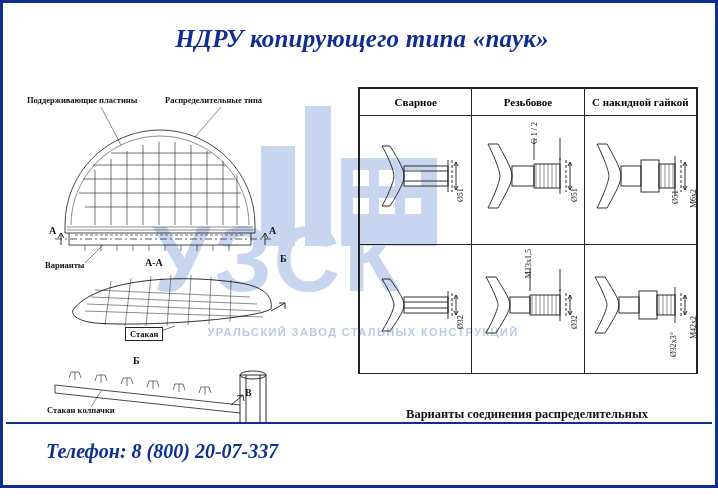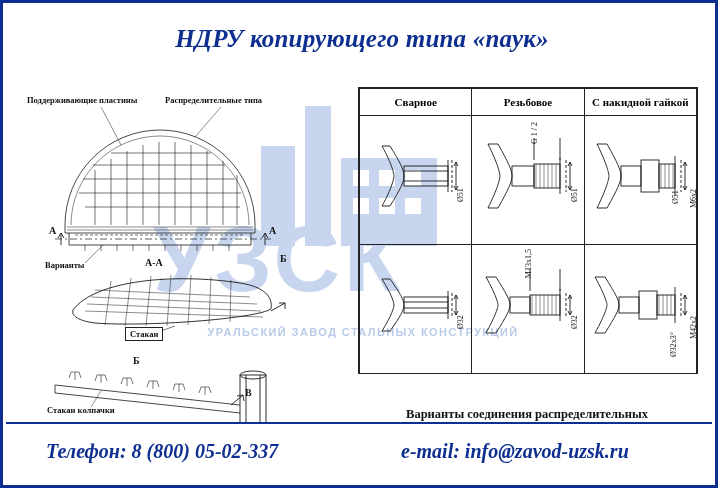--- a/index.html
+++ b/index.html
@@ -426,17 +426,16 @@
         </tr>
       </tbody>
     </table>
   </div>
 
   <div class="caption">
     <span>Варианты соединения распределительных</span><br>
   </div>
 
   <div class="footer">
-    <div class="phone">Телефон: 8 (800) 05-02-337</div>
-    <div class="mail">e-mail: info@zavod-uzsk.ru</div>
+    <div class="phone">Телефон: 8 (800) 20-07-337</div>
   </div>
 
 </div>
 
 </body></html>

